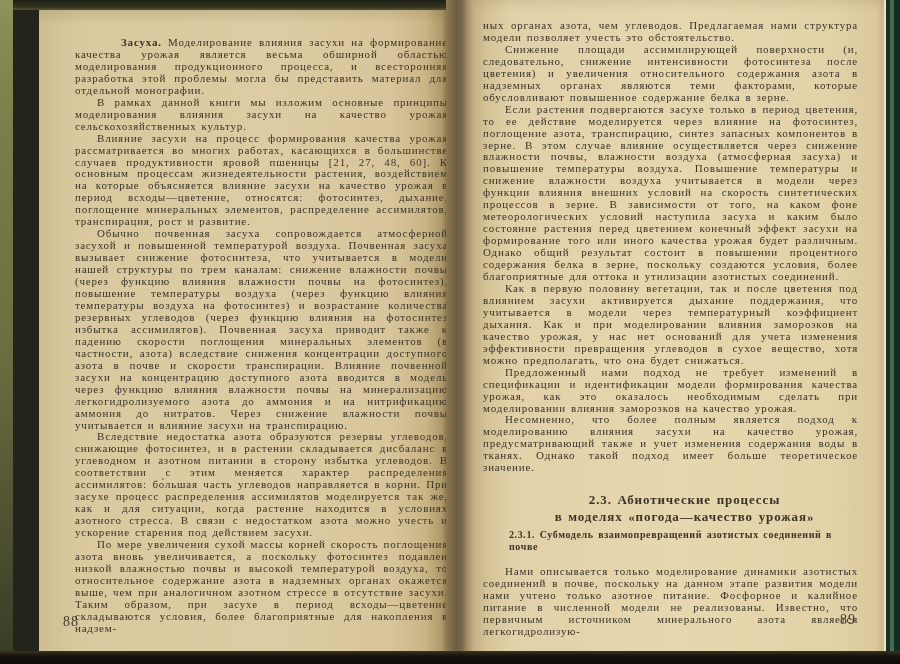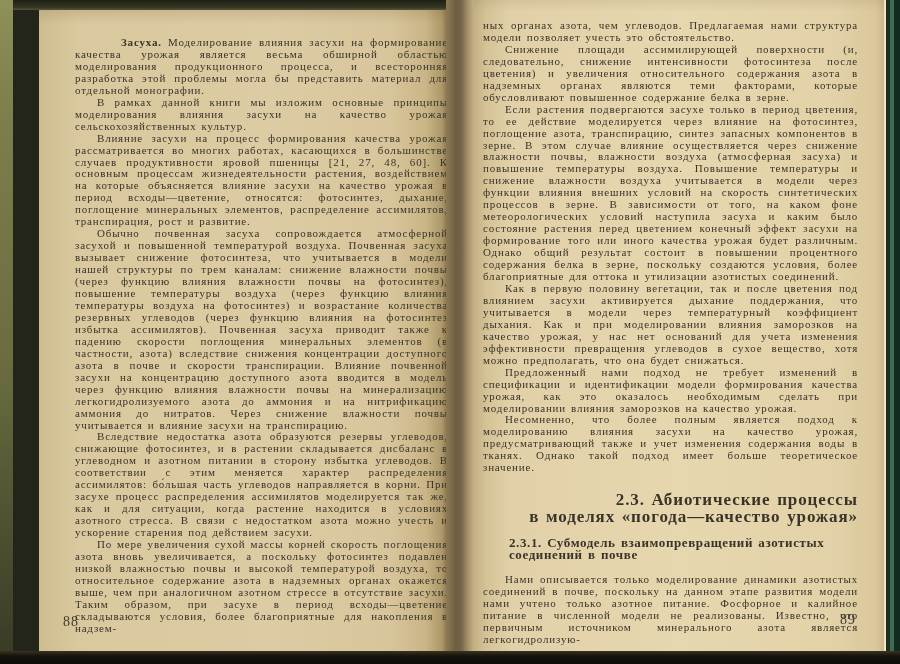--- a/index.html
+++ b/index.html
@@ -58,28 +58,28 @@
     font-size:11px;line-height:11.95px;
     letter-spacing:0.8px;word-spacing:1.5px;
     text-align:justify;
   }
   .page-left .text-block{left:36px;top:27px;width:373px;}
   .page-right .text-block{left:9px;top:20px;width:375px;}
   .para{margin:0;text-indent:22px;}
   .para.no-indent{text-indent:0;}
   .para .lead{font-weight:bold;margin-left:24px;}
   .section-heading{
-    margin:17px 0 12px 0;padding-left:28px;
-    font-weight:bold;font-size:17px;line-height:17px;
-    letter-spacing:0.9px;text-indent:0;text-align:right;
+    margin:17px 0 4px 0;padding-left:28px;
+    font-weight:bold;font-size:13px;line-height:17px;
+    letter-spacing:0.9px;text-indent:0;text-align:center;
   }
   .section-heading span{display:block;}
   .subsection-heading{
     margin:0 0 13px 0;padding-left:26px;
-    font-weight:bold;font-size:13px;line-height:12px;
+    font-weight:bold;font-size:10px;line-height:12px;
     letter-spacing:0.6px;text-indent:0;text-align:left;
   }
   .page-num{
     position:absolute;font-size:14px;color:#413b2e;letter-spacing:1px;
   }
   .page-left .page-num{left:24px;top:604px;}
   .page-right .page-num{right:28px;top:612px;}
 </style>
 </head>
 <body>

